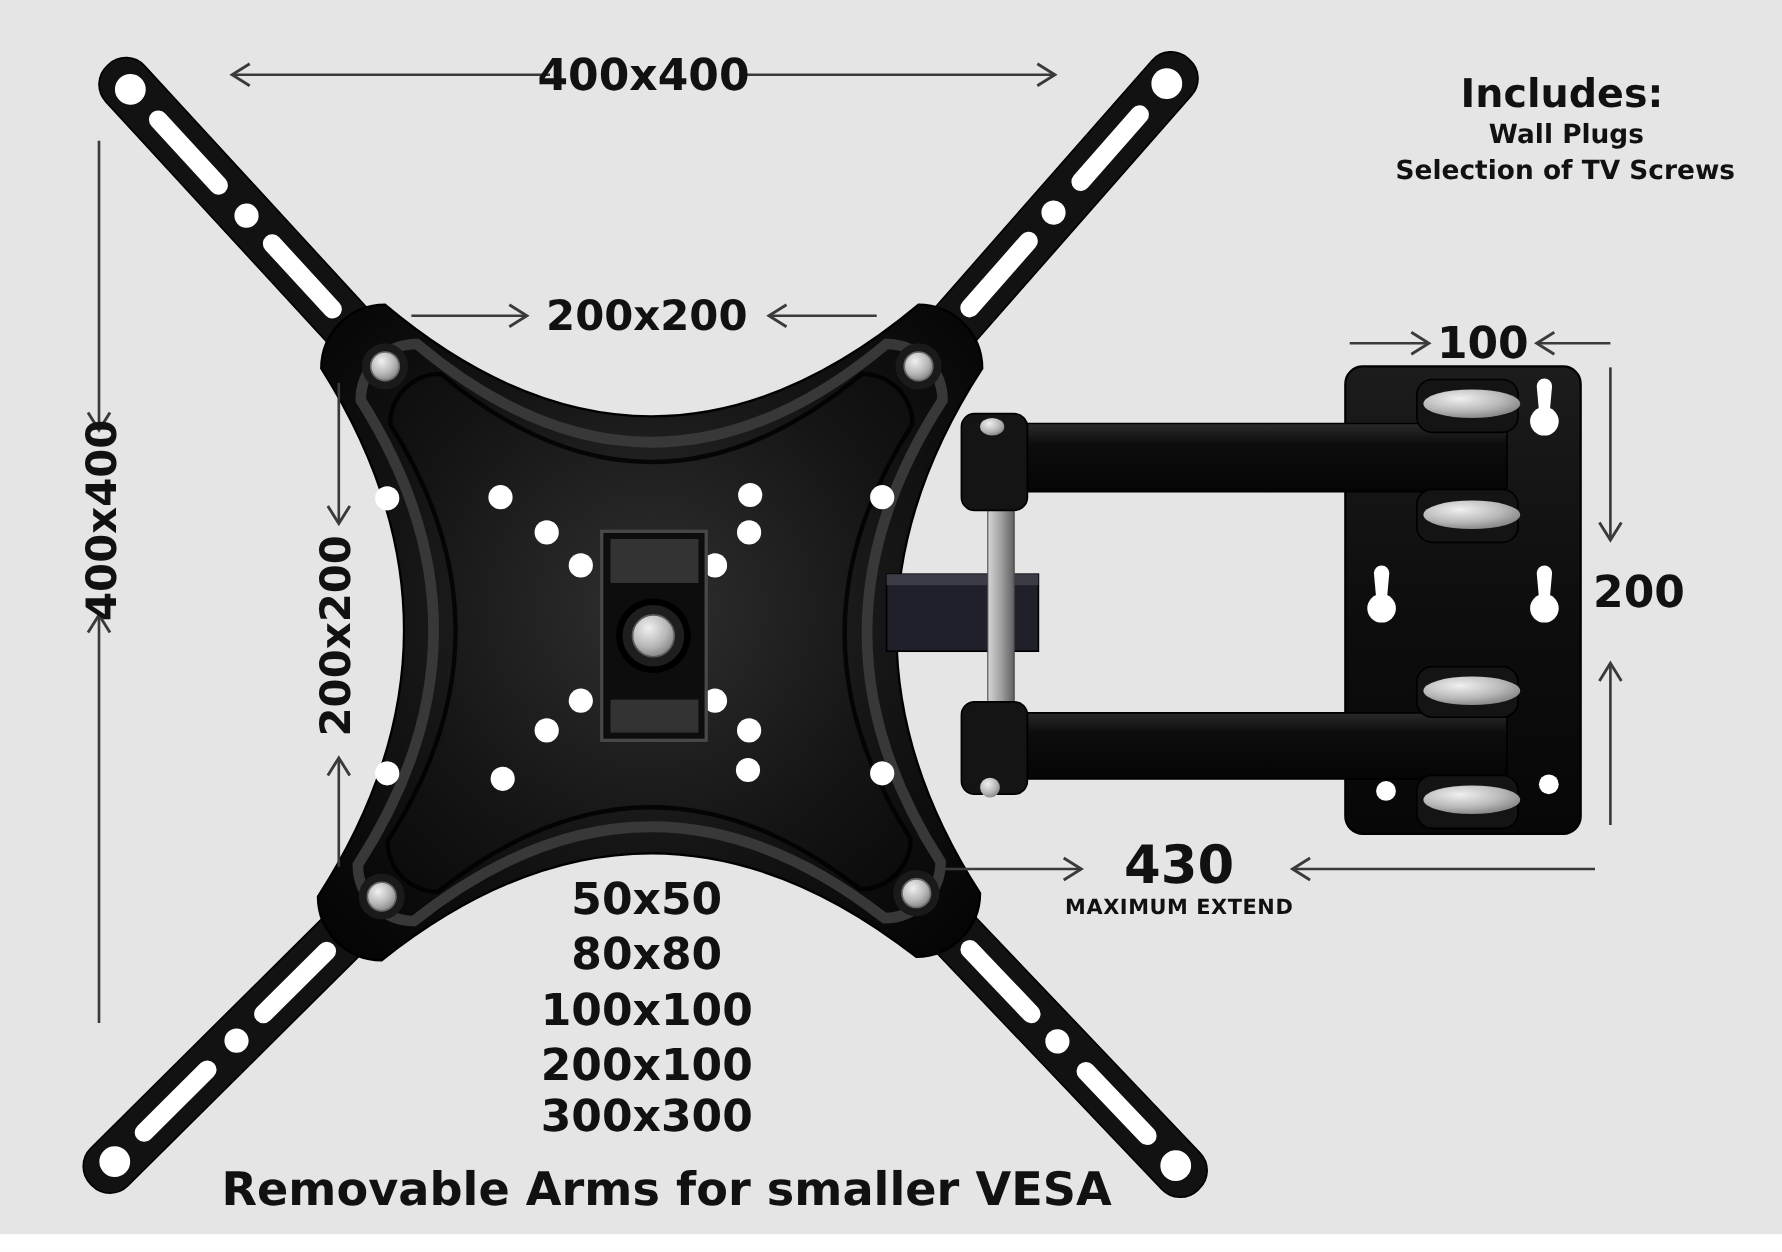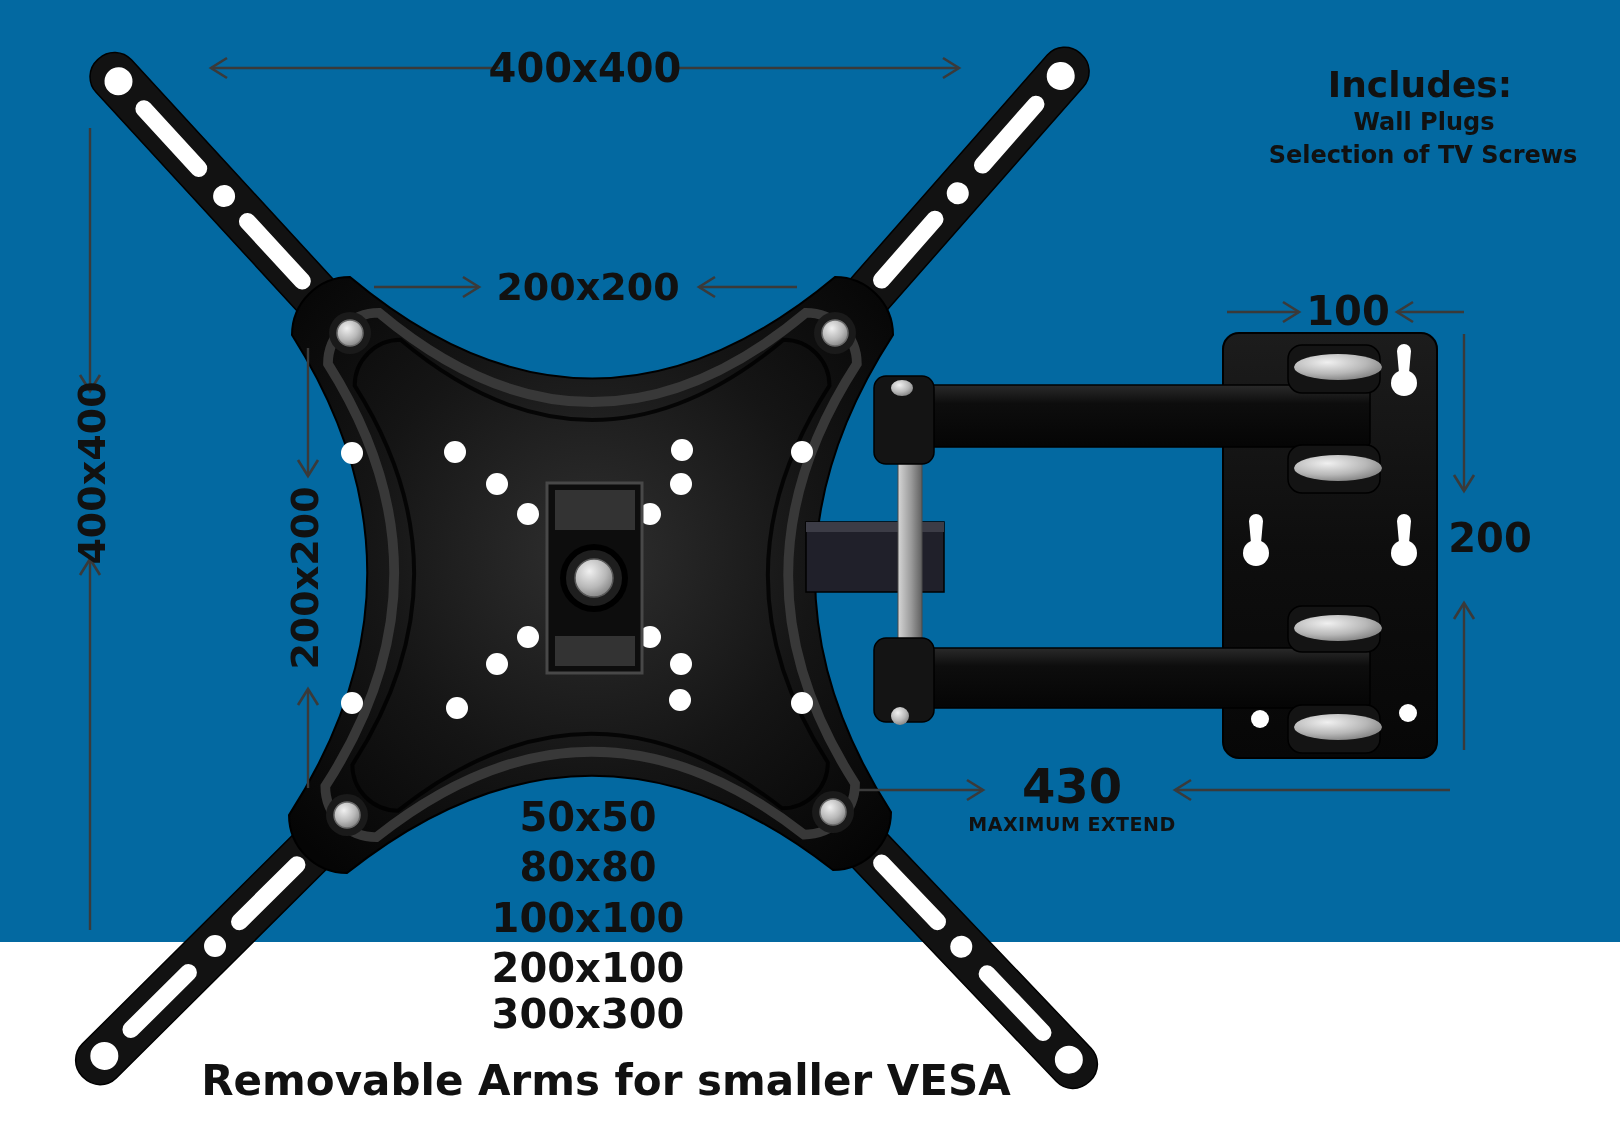--- a/index.html
+++ b/index.html
@@ -8,22 +8,22 @@
     padding: 0;
     background: #ffffff;
     width: 1620px;
     height: 1138px;
     overflow: hidden;
     font-family: "DejaVu Sans", sans-serif;
   }
   .stage {
     position: relative;
     width: 1620px;
-    height: 942px;
-    background: #0369a1;
+    height: 1122px;
+    background: #e5e5e5;
   }
   svg { display: block; }
   text {
     fill: #111111;
     font-family: "DejaVu Sans", sans-serif;
     font-weight: 700;
   }
   .dim-line {
     stroke: #3a3a3a;
     stroke-width: 2.4;

